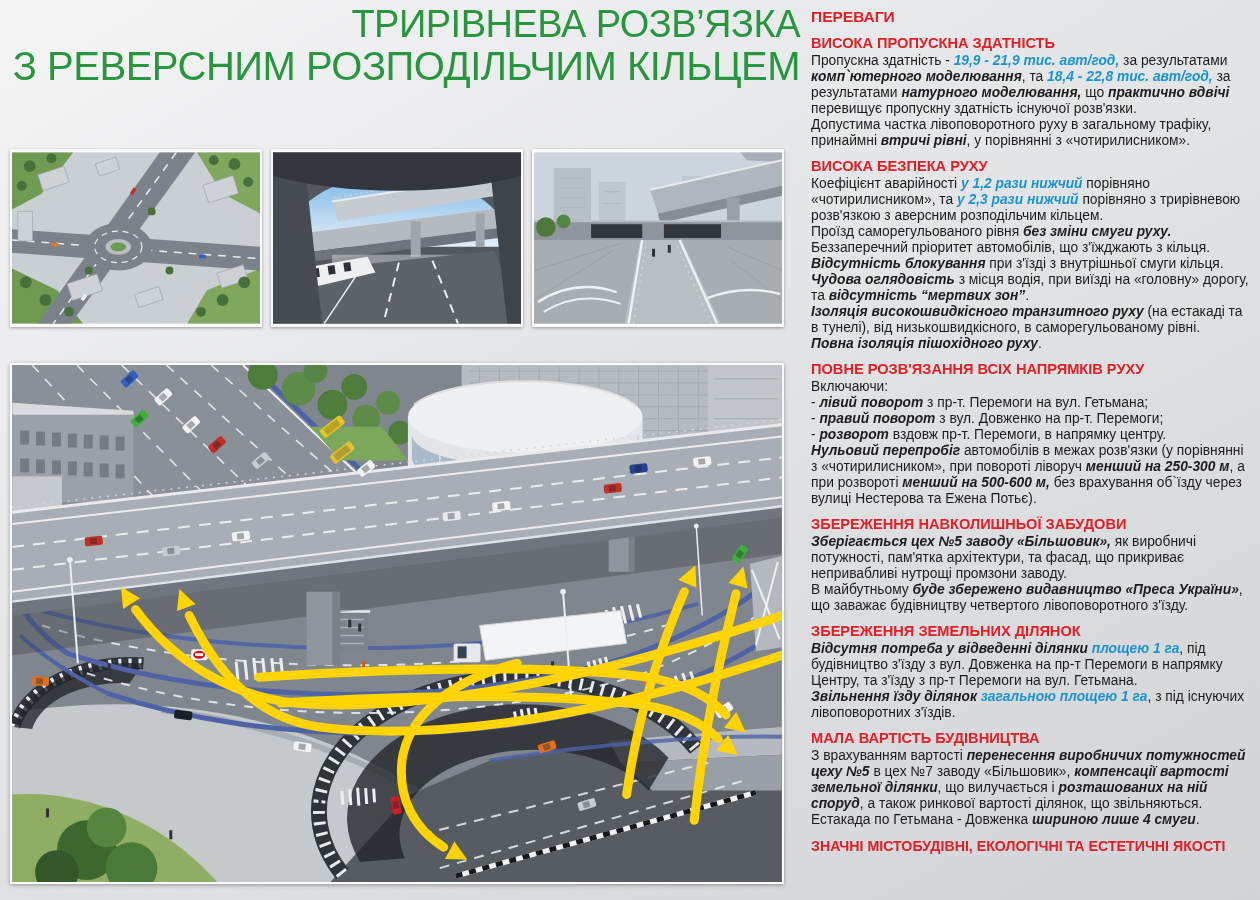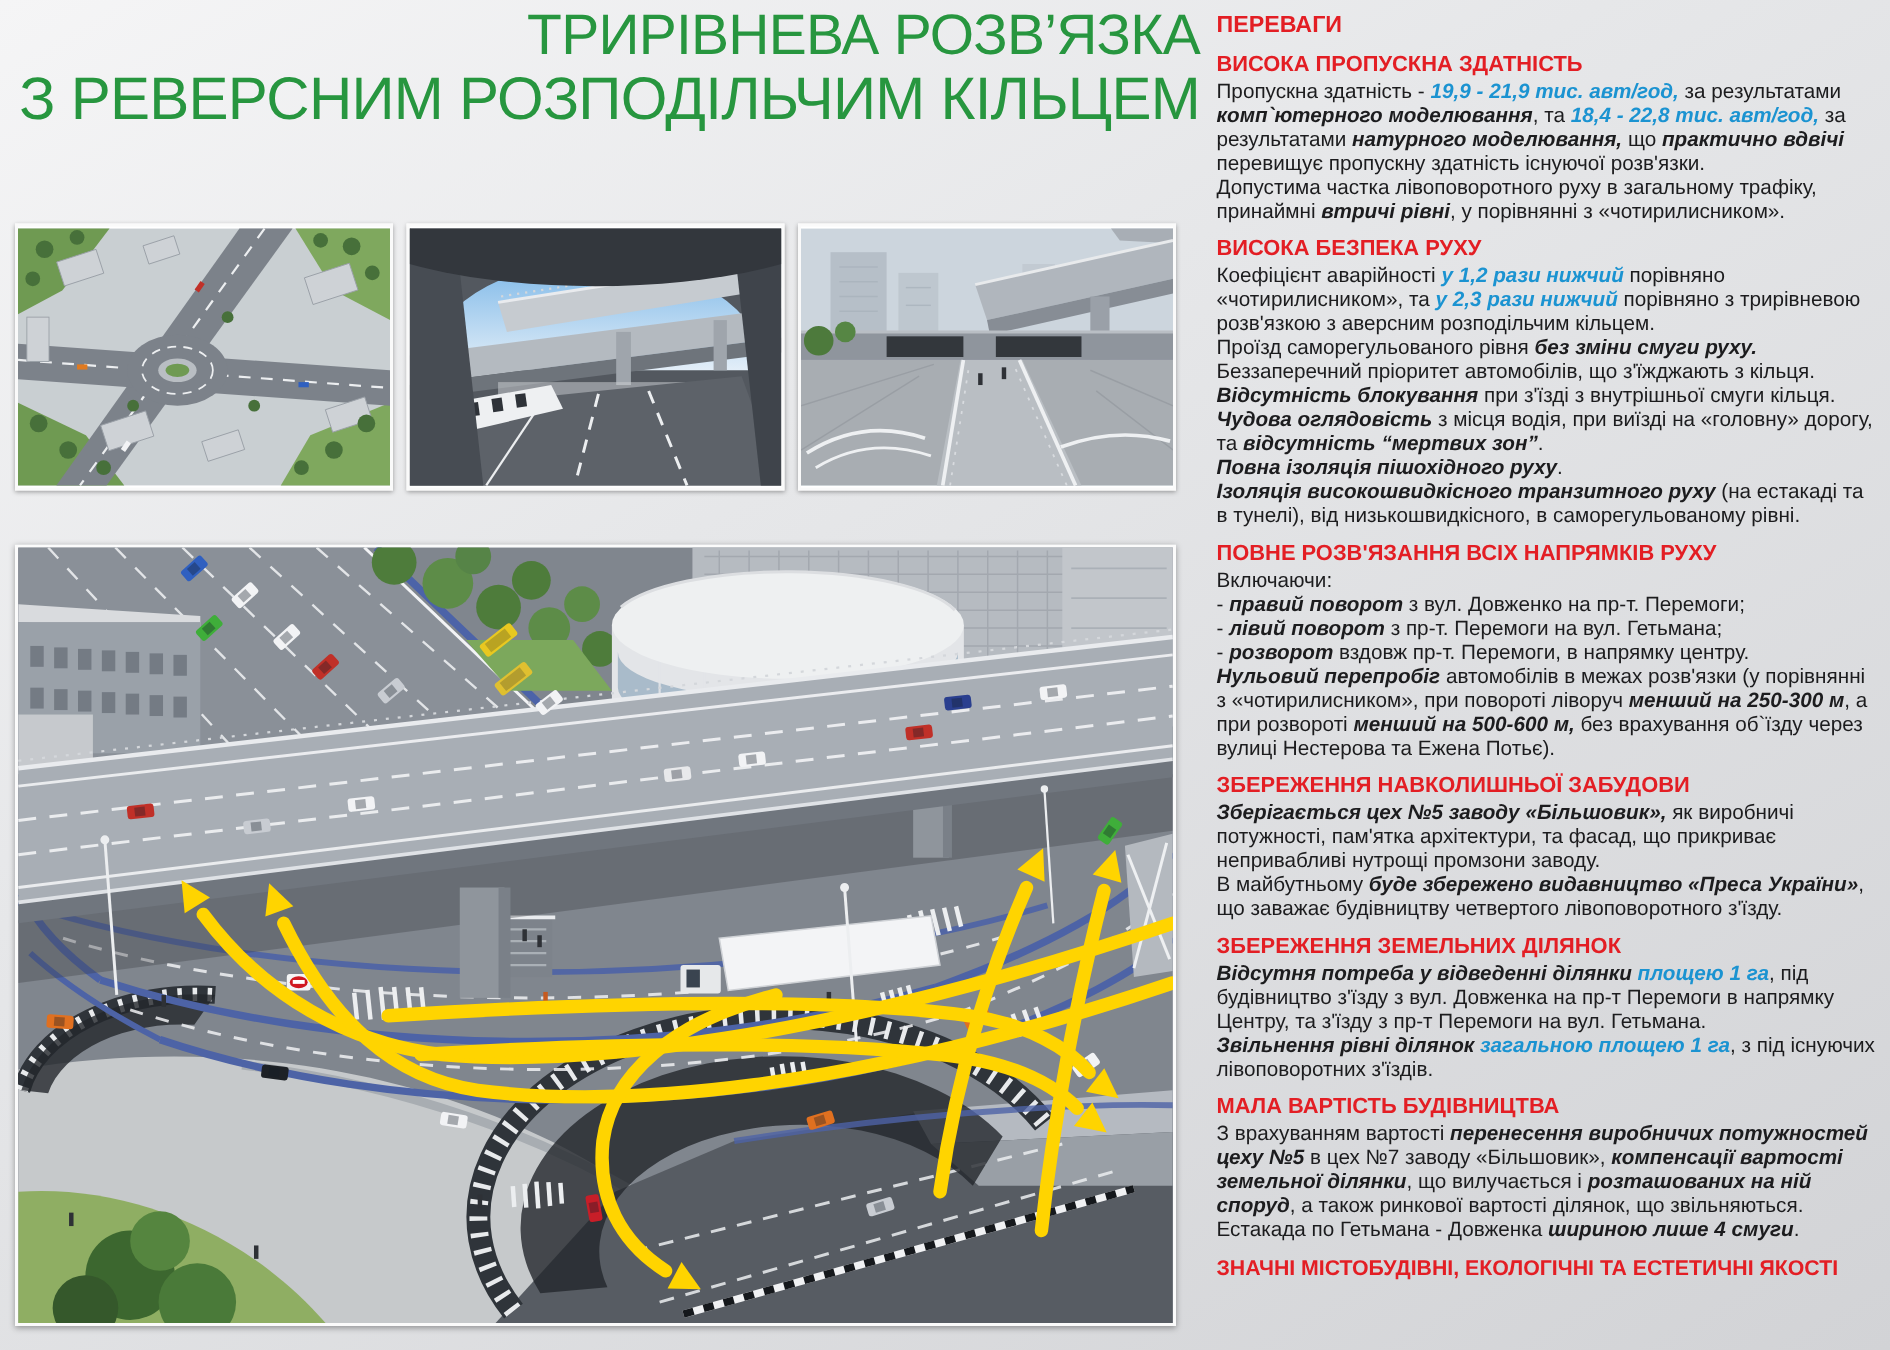--- a/index.html
+++ b/index.html
@@ -510,40 +510,40 @@
           <p><span class="r-n">Пропускна здатність - </span><span class="r-bl">19,9 - 21,9 тис. авт/год,</span><span class="r-n"> за результатами </span><span class="r-bi">комп`ютерного моделювання</span><span class="r-n">, та </span><span class="r-bl">18,4 - 22,8 тис. авт/год,</span><span class="r-n"> за результатами </span><span class="r-bi">натурного моделювання,</span><span class="r-n"> що </span><span class="r-bi">практично вдвічі</span><span class="r-n"> перевищує пропускну здатність існуючої розв'язки.</span></p>
           <p><span class="r-n">Допустима частка лівоповоротного руху в загальному трафіку, принаймні </span><span class="r-bi">втричі рівні</span><span class="r-n">, у порівнянні з «чотирилисником».</span></p>
         </div>
         <div class="sec">
           <h3>ВИСОКА БЕЗПЕКА РУХУ</h3>
           <p><span class="r-n">Коефіцієнт аварійності </span><span class="r-bl">у 1,2 рази нижчий</span><span class="r-n"> порівняно «чотирилисником», та </span><span class="r-bl">у 2,3 рази нижчий</span><span class="r-n"> порівняно з трирівневою розв'язкою з аверсним розподільчим кільцем.</span></p>
           <p><span class="r-n">Проїзд саморегульованого рівня </span><span class="r-bi">без зміни смуги руху.</span></p>
           <p><span class="r-n">Беззаперечний пріоритет автомобілів, що з'їжджають з кільця.</span></p>
           <p><span class="r-bi">Відсутність блокування</span><span class="r-n"> при з'їзді з внутрішньої смуги кільця.</span></p>
           <p><span class="r-bi">Чудова оглядовість</span><span class="r-n"> з місця водія, при виїзді на «головну» дорогу, та </span><span class="r-bi">відсутність “мертвих зон”</span><span class="r-n">.</span></p>
+          <p><span class="r-bi">Ізоляція високошвидкісного транзитного руху</span><span class="r-n"> (на естакаді та в тунелі), від низькошвидкісного, в саморегульованому рівні.</span></p>
           <p><span class="r-bi">Повна ізоляція пішохідного руху</span><span class="r-n">.</span></p>
-          <p><span class="r-bi">Ізоляція високошвидкісного транзитного руху</span><span class="r-n"> (на естакаді та в тунелі), від низькошвидкісного, в саморегульованому рівні.</span></p>
         </div>
         <div class="sec">
           <h3>ПОВНЕ РОЗВ'ЯЗАННЯ ВСІХ НАПРЯМКІВ РУХУ</h3>
           <p><span class="r-n">Включаючи:</span></p>
+          <p><span class="r-n">- </span><span class="r-bi">лівий поворот</span><span class="r-n"> з пр-т. Перемоги на вул. Гетьмана;</span></p>
           <p><span class="r-n">- </span><span class="r-bi">правий поворот</span><span class="r-n"> з вул. Довженко на пр-т. Перемоги;</span></p>
-          <p><span class="r-n">- </span><span class="r-bi">лівий поворот</span><span class="r-n"> з пр-т. Перемоги на вул. Гетьмана;</span></p>
           <p><span class="r-n">- </span><span class="r-bi">розворот</span><span class="r-n"> вздовж пр-т. Перемоги, в напрямку центру.</span></p>
           <p><span class="r-bi">Нульовий перепробіг</span><span class="r-n"> автомобілів в межах розв'язки (у порівнянні з «чотирилисником», при повороті ліворуч </span><span class="r-bi">менший на 250-300 м</span><span class="r-n">, а при розвороті </span><span class="r-bi">менший на 500-600 м,</span><span class="r-n"> без врахування об`їзду через вулиці Нестерова та Ежена Потьє).</span></p>
         </div>
         <div class="sec">
           <h3>ЗБЕРЕЖЕННЯ НАВКОЛИШНЬОЇ ЗАБУДОВИ</h3>
           <p><span class="r-bi">Зберігається цех №5 заводу «Більшовик»,</span><span class="r-n"> як виробничі потужності, пам'ятка архітектури, та фасад, що прикриває непривабливі нутрощі промзони заводу.</span></p>
           <p><span class="r-n">В майбутньому </span><span class="r-bi">буде збережено видавництво «Преса України»</span><span class="r-n">, що заважає будівництву четвертого лівоповоротного з'їзду.</span></p>
         </div>
         <div class="sec">
           <h3>ЗБЕРЕЖЕННЯ ЗЕМЕЛЬНИХ ДІЛЯНОК</h3>
           <p><span class="r-bi">Відсутня потреба у відведенні ділянки </span><span class="r-bl">площею 1 га</span><span class="r-n">, під будівництво з'їзду з вул. Довженка на пр-т Перемоги в напрямку Центру, та з'їзду з пр-т Перемоги на вул. Гетьмана.</span></p>
-          <p><span class="r-bi">Звільнення рівні ділянок </span><span class="r-bl">загальною площею 1 га</span><span class="r-n">, з під існуючих лівоповоротних з'їздів.</span></p>
+          <p><span class="r-bi">Звільнення їзду ділянок </span><span class="r-bl">загальною площею 1 га</span><span class="r-n">, з під існуючих лівоповоротних з'їздів.</span></p>
         </div>
         <div class="sec">
           <h3>МАЛА ВАРТІСТЬ БУДІВНИЦТВА</h3>
           <p><span class="r-n">З врахуванням вартості </span><span class="r-bi">перенесення виробничих потужностей цеху №5</span><span class="r-n"> в цех №7 заводу «Більшовик», </span><span class="r-bi">компенсації вартості земельної ділянки</span><span class="r-n">, що вилучається і </span><span class="r-bi">розташованих на ній споруд</span><span class="r-n">, а також ринкової вартості ділянок, що звільняються.</span></p>
           <p><span class="r-n">Естакада по Гетьмана - Довженка </span><span class="r-bi">шириною лише 4 смуги</span><span class="r-n">.</span></p>
         </div>
       </div>
     <div class="panel-footer">ЗНАЧНІ МІСТОБУДІВНІ, ЕКОЛОГІЧНІ ТА ЕСТЕТИЧНІ ЯКОСТІ</div>
   </div>
 

